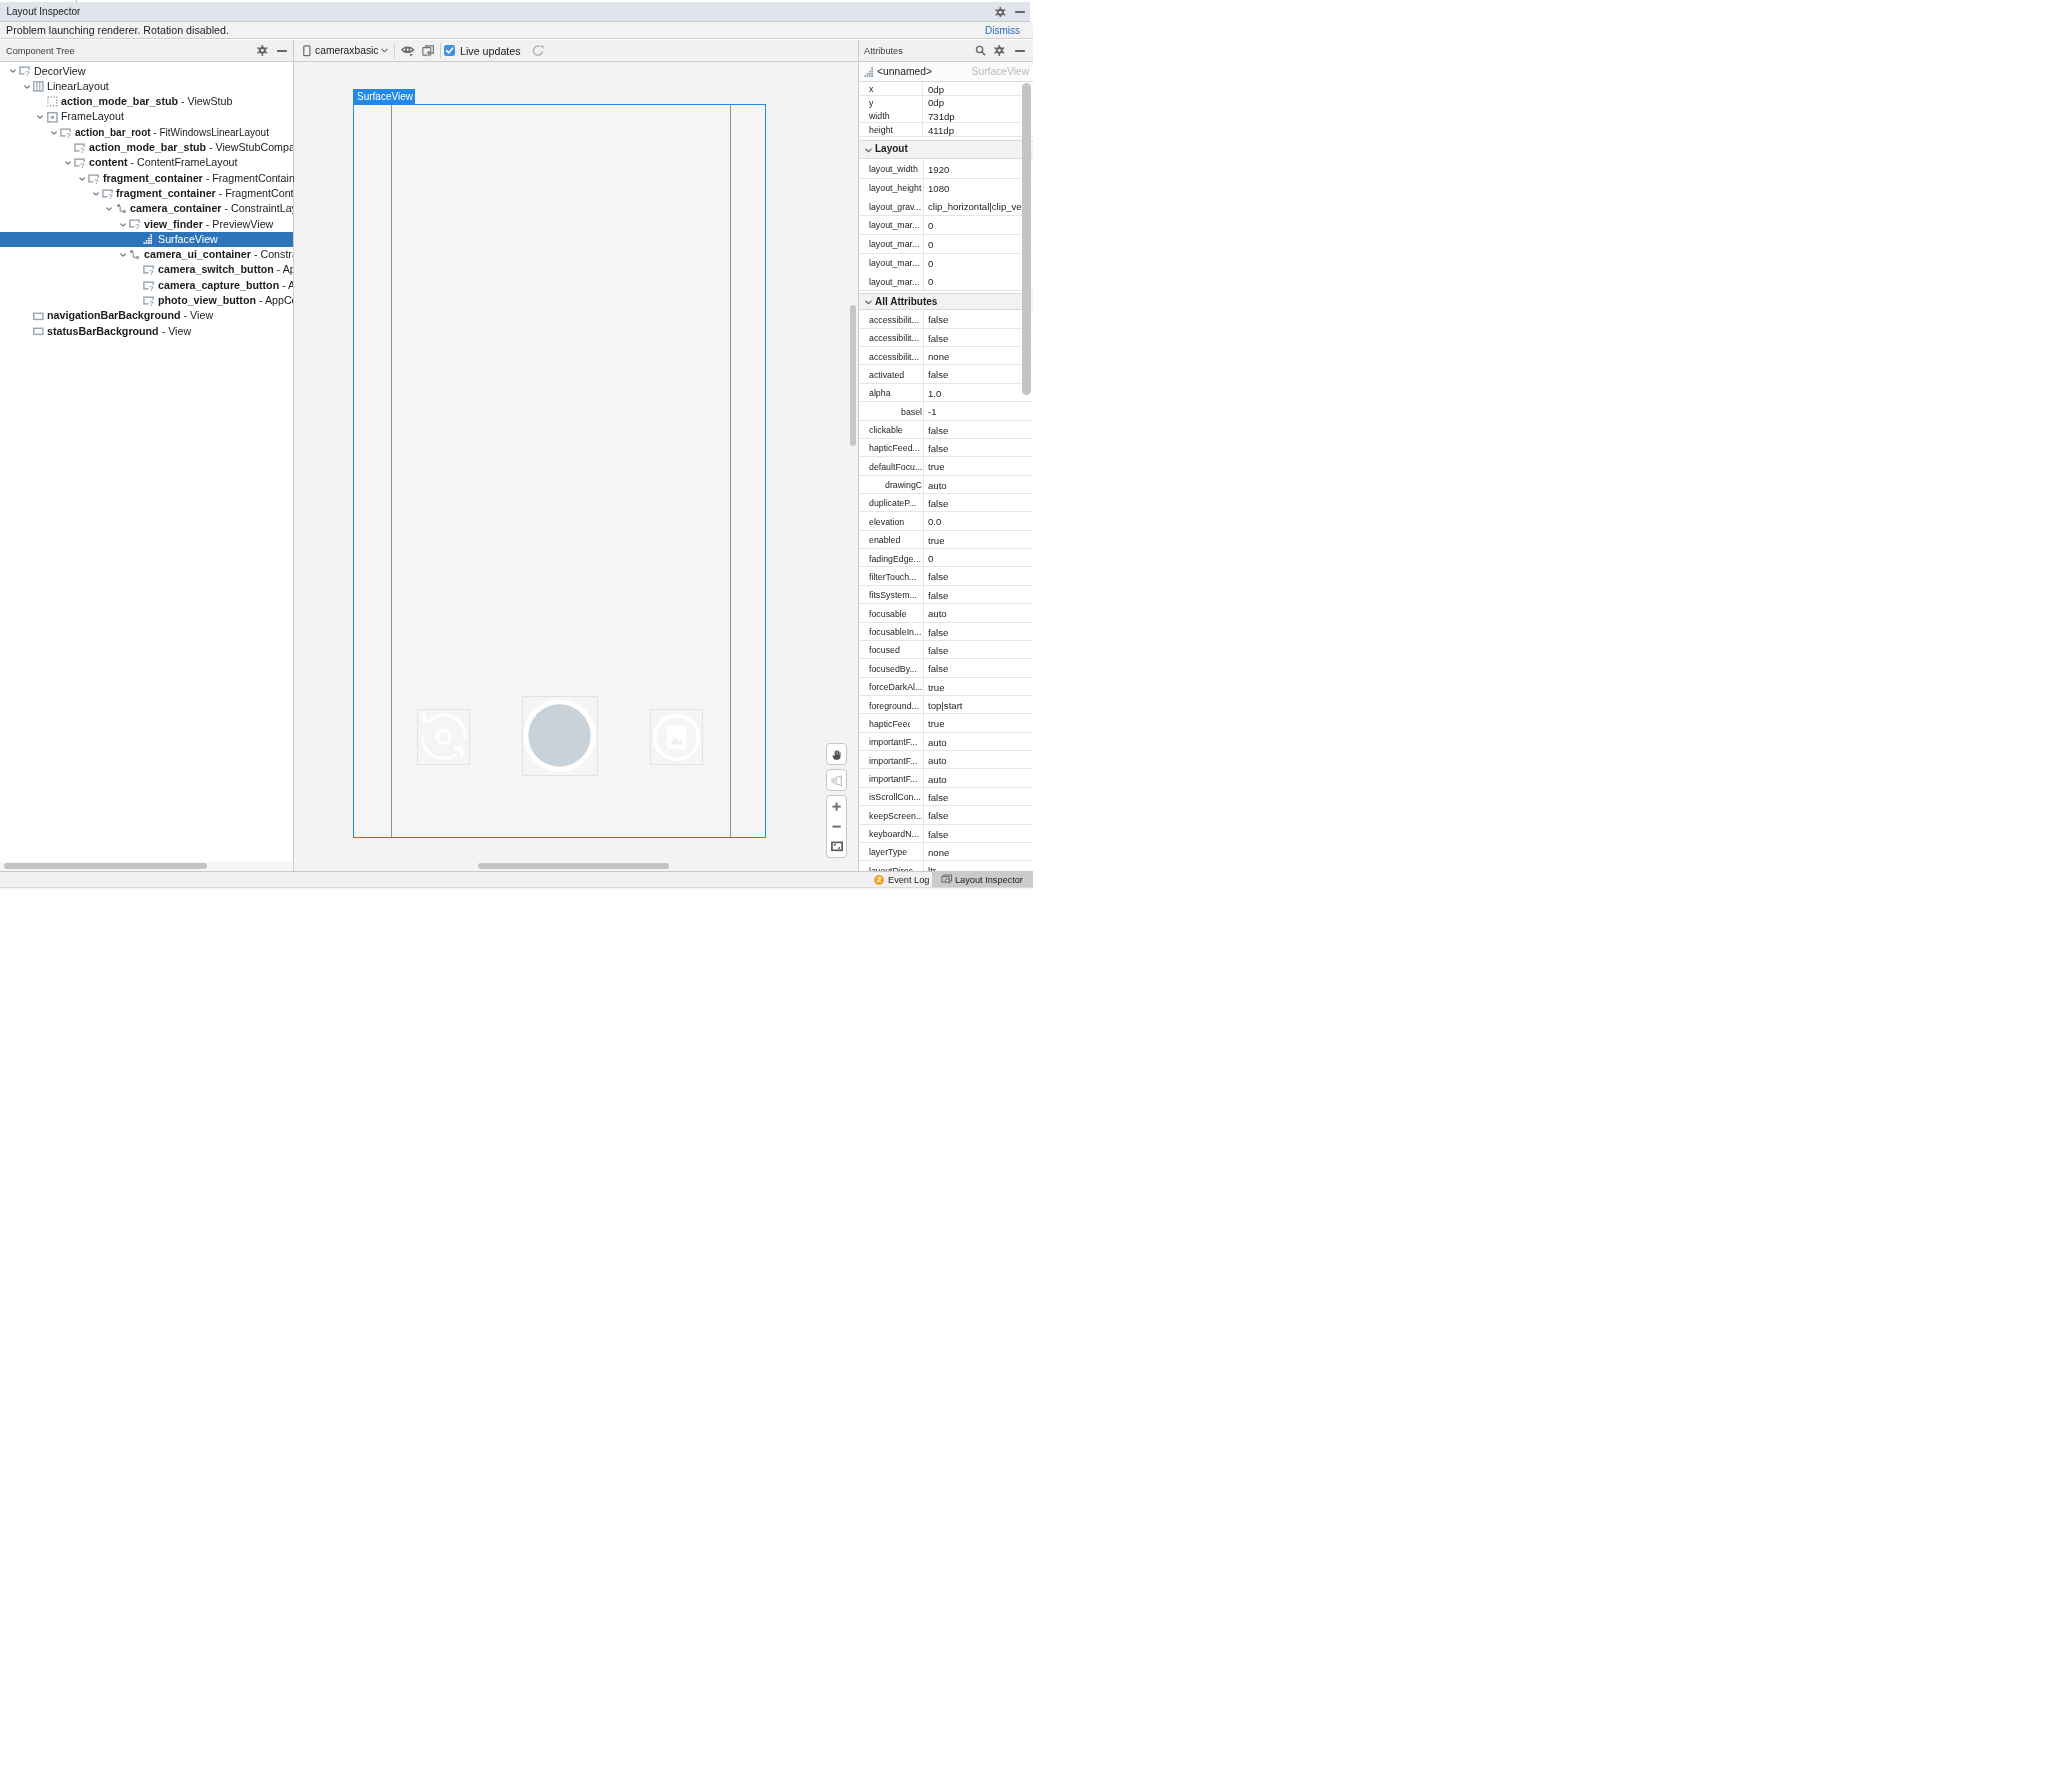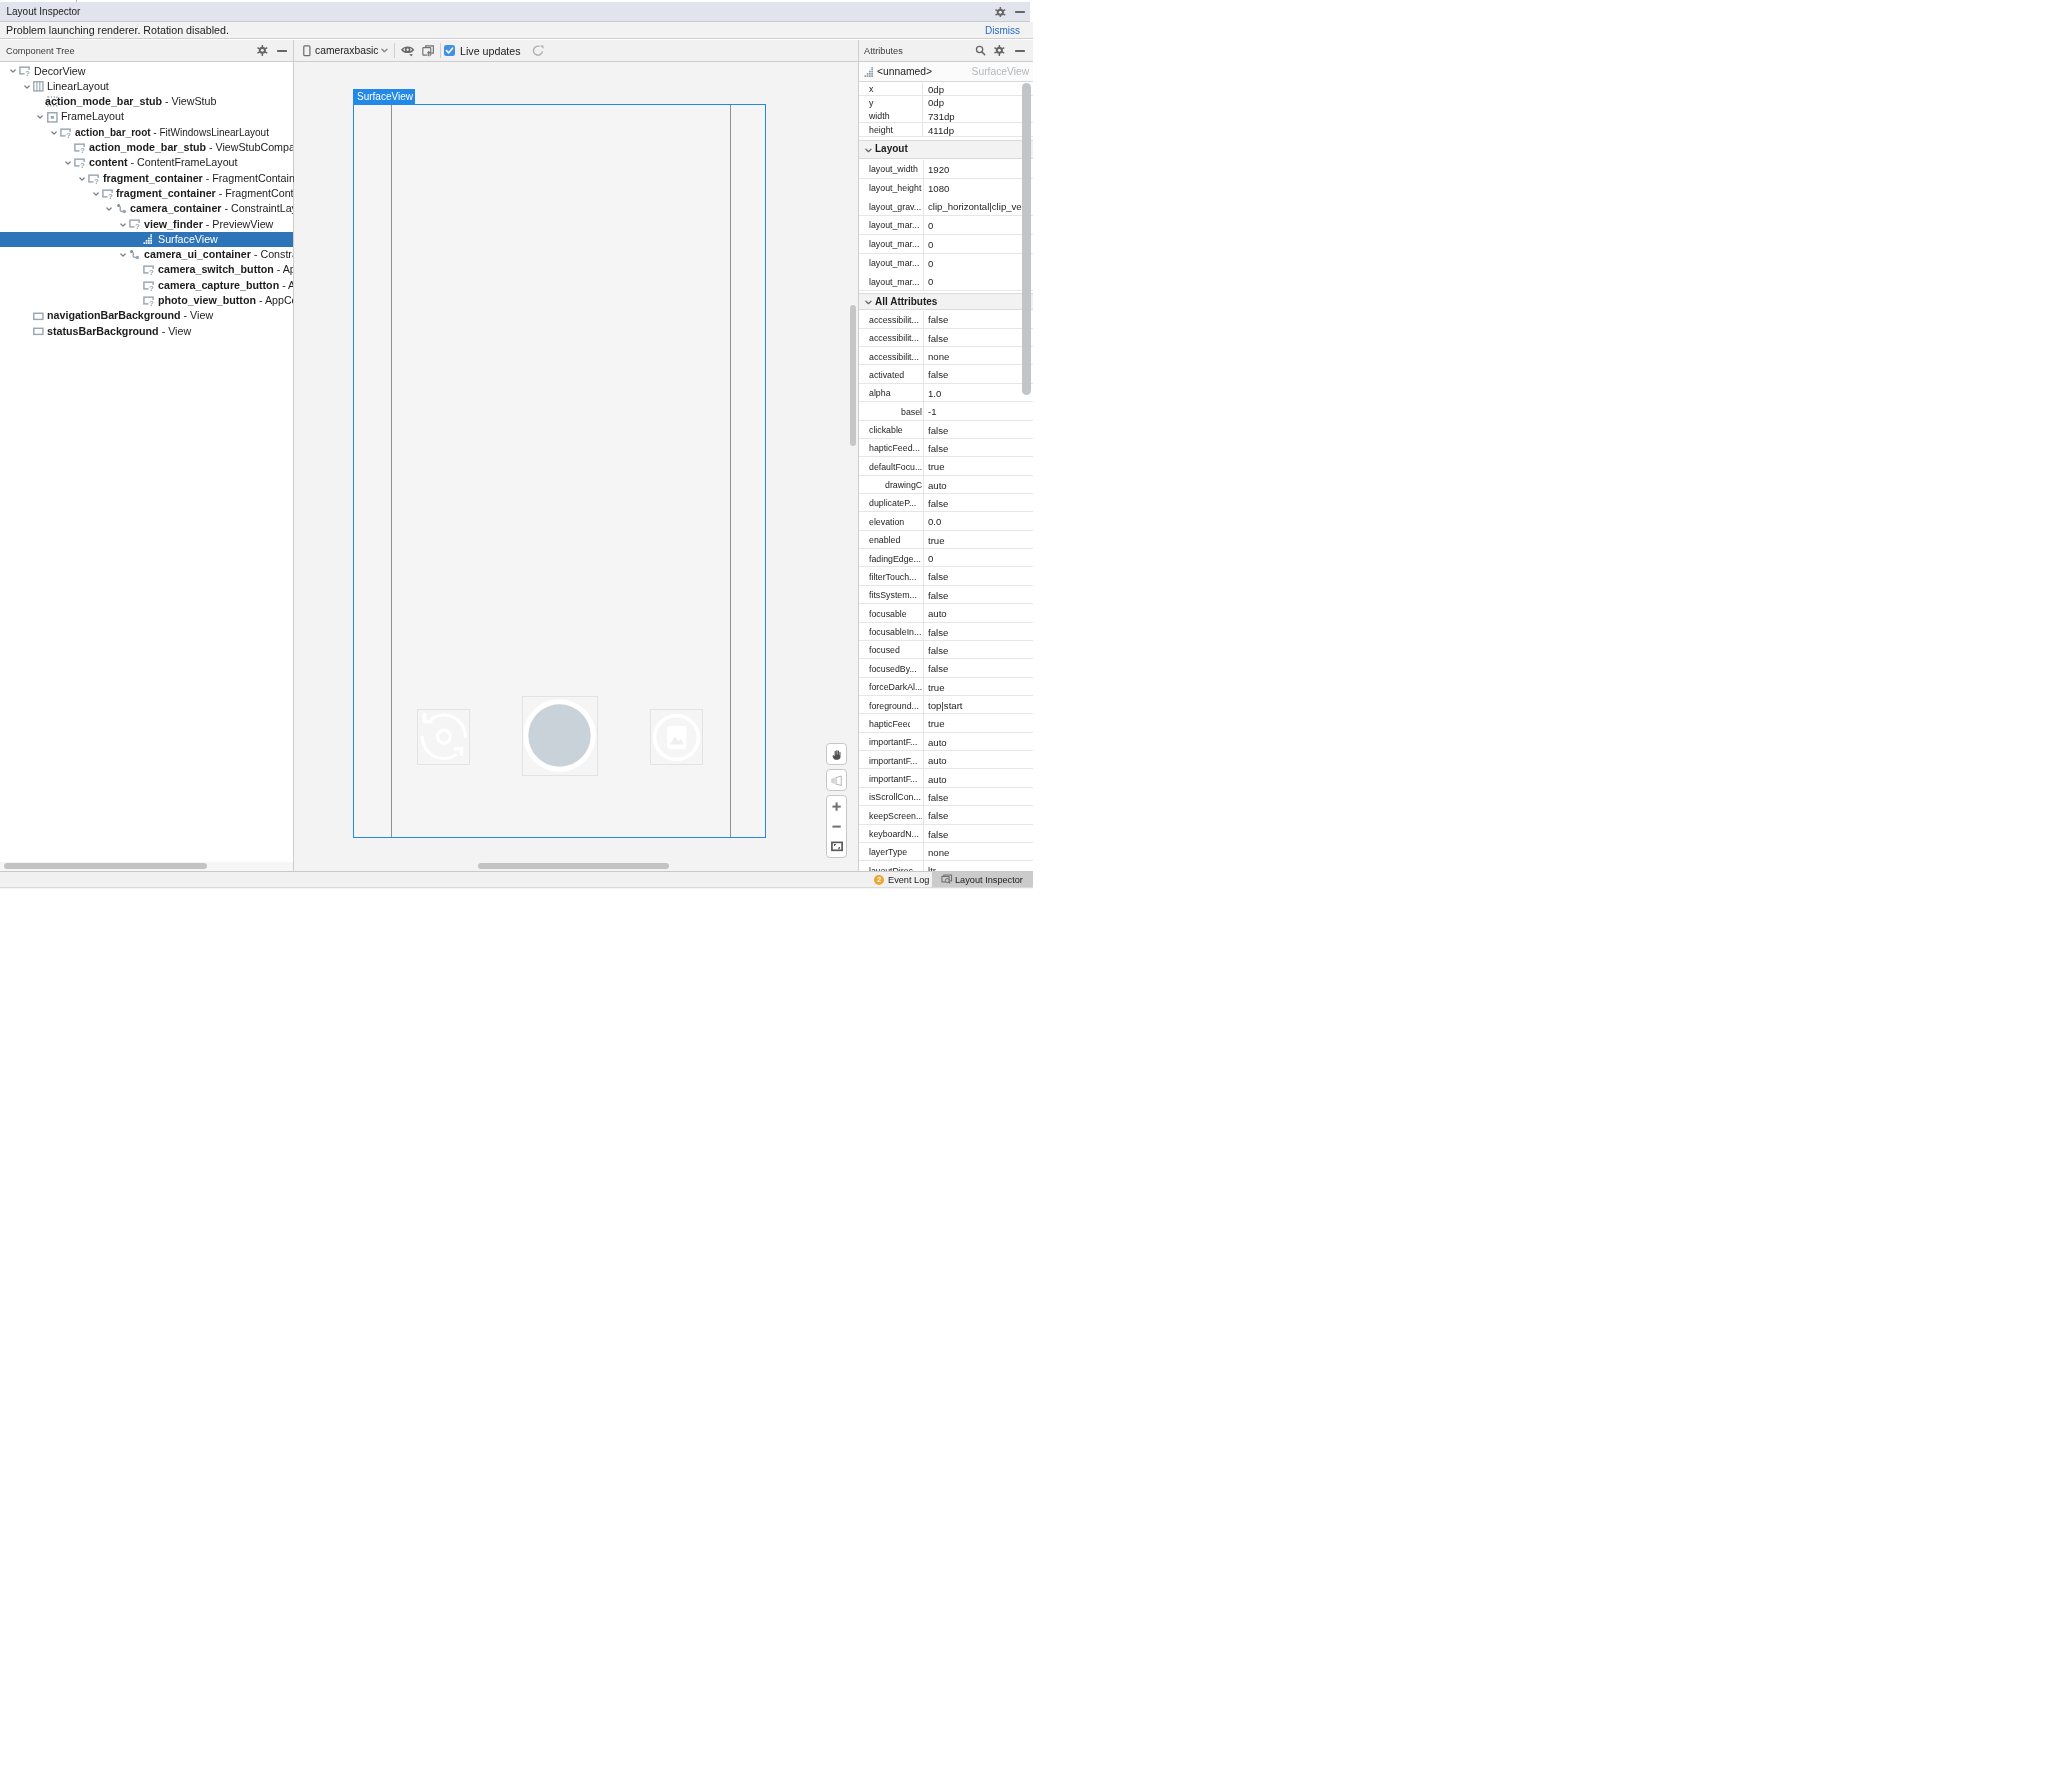--- a/index.html
+++ b/index.html
@@ -114,21 +114,21 @@
     </svg></span>
 <span class="ic" style="left:33px;top:81px;"><svg width="10.7" height="10.7" viewBox="0 0 14 14" style="" xmlns="http://www.w3.org/2000/svg">
       <rect x="1" y="1" width="12" height="12" fill="none" stroke="#9AA7B2" stroke-width="1.8"></rect>
       <line x1="5.1" y1="1" x2="5.1" y2="13" stroke="#9AA7B2" stroke-width="1.5"></line>
       <line x1="8.9" y1="1" x2="8.9" y2="13" stroke="#9AA7B2" stroke-width="1.5"></line>
     </svg></span>
 <div class="lbl" style="left:47px;top:79px;width:246px;height:15.3px;line-height:15.3px;font-size:10.7px;color:#1c1c1c;overflow:hidden;">LinearLayout</div>
 <span class="ic" style="left:47px;top:96px;"><svg width="10.7" height="10.7" viewBox="0 0 14 14" style="" xmlns="http://www.w3.org/2000/svg">
       <rect x="1.2" y="1.2" width="11.6" height="11.6" fill="none" stroke="#9AA7B2" stroke-width="1.9" stroke-dasharray="1.6,2.2"></rect>
     </svg></span>
-<div class="lbl" style="left:45px;top:94px;width:232px;height:15.3px;line-height:15.3px;font-size:10.7px;color:#1c1c1c;overflow:hidden;"><b>action_mode_bar_stub</b> - ViewStub</div>
+<div class="lbl" style="left:61px;top:94px;width:232px;height:15.3px;line-height:15.3px;font-size:10.7px;color:#1c1c1c;overflow:hidden;"><b>action_mode_bar_stub</b> - ViewStub</div>
 <span class="ic" style="left:37px;top:114px;"><svg width="6.1" height="6.1" viewBox="0 0 8 8" style="" xmlns="http://www.w3.org/2000/svg">
       <polyline points="1.2,2.56 4.0,5.44 6.8,2.56" fill="none" stroke="#7d7d7d" stroke-width="1.7" stroke-linecap="round" stroke-linejoin="round"></polyline>
     </svg></span>
 <span class="ic" style="left:47px;top:112px;"><svg width="10.7" height="10.7" viewBox="0 0 14 14" style="" xmlns="http://www.w3.org/2000/svg">
       <rect x="1" y="1" width="12" height="12" fill="none" stroke="#9AA7B2" stroke-width="1.9"></rect>
       <rect x="4.9" y="5.2" width="4.2" height="3.6" fill="#9AA7B2"></rect>
     </svg></span>
 <div class="lbl" style="left:61px;top:109px;width:232px;height:15.3px;line-height:15.3px;font-size:10.7px;color:#1c1c1c;overflow:hidden;">FrameLayout</div>
 <span class="ic" style="left:51px;top:130px;"><svg width="6.1" height="6.1" viewBox="0 0 8 8" style="" xmlns="http://www.w3.org/2000/svg">
       <polyline points="1.2,2.56 4.0,5.44 6.8,2.56" fill="none" stroke="#7d7d7d" stroke-width="1.7" stroke-linecap="round" stroke-linejoin="round"></polyline>

